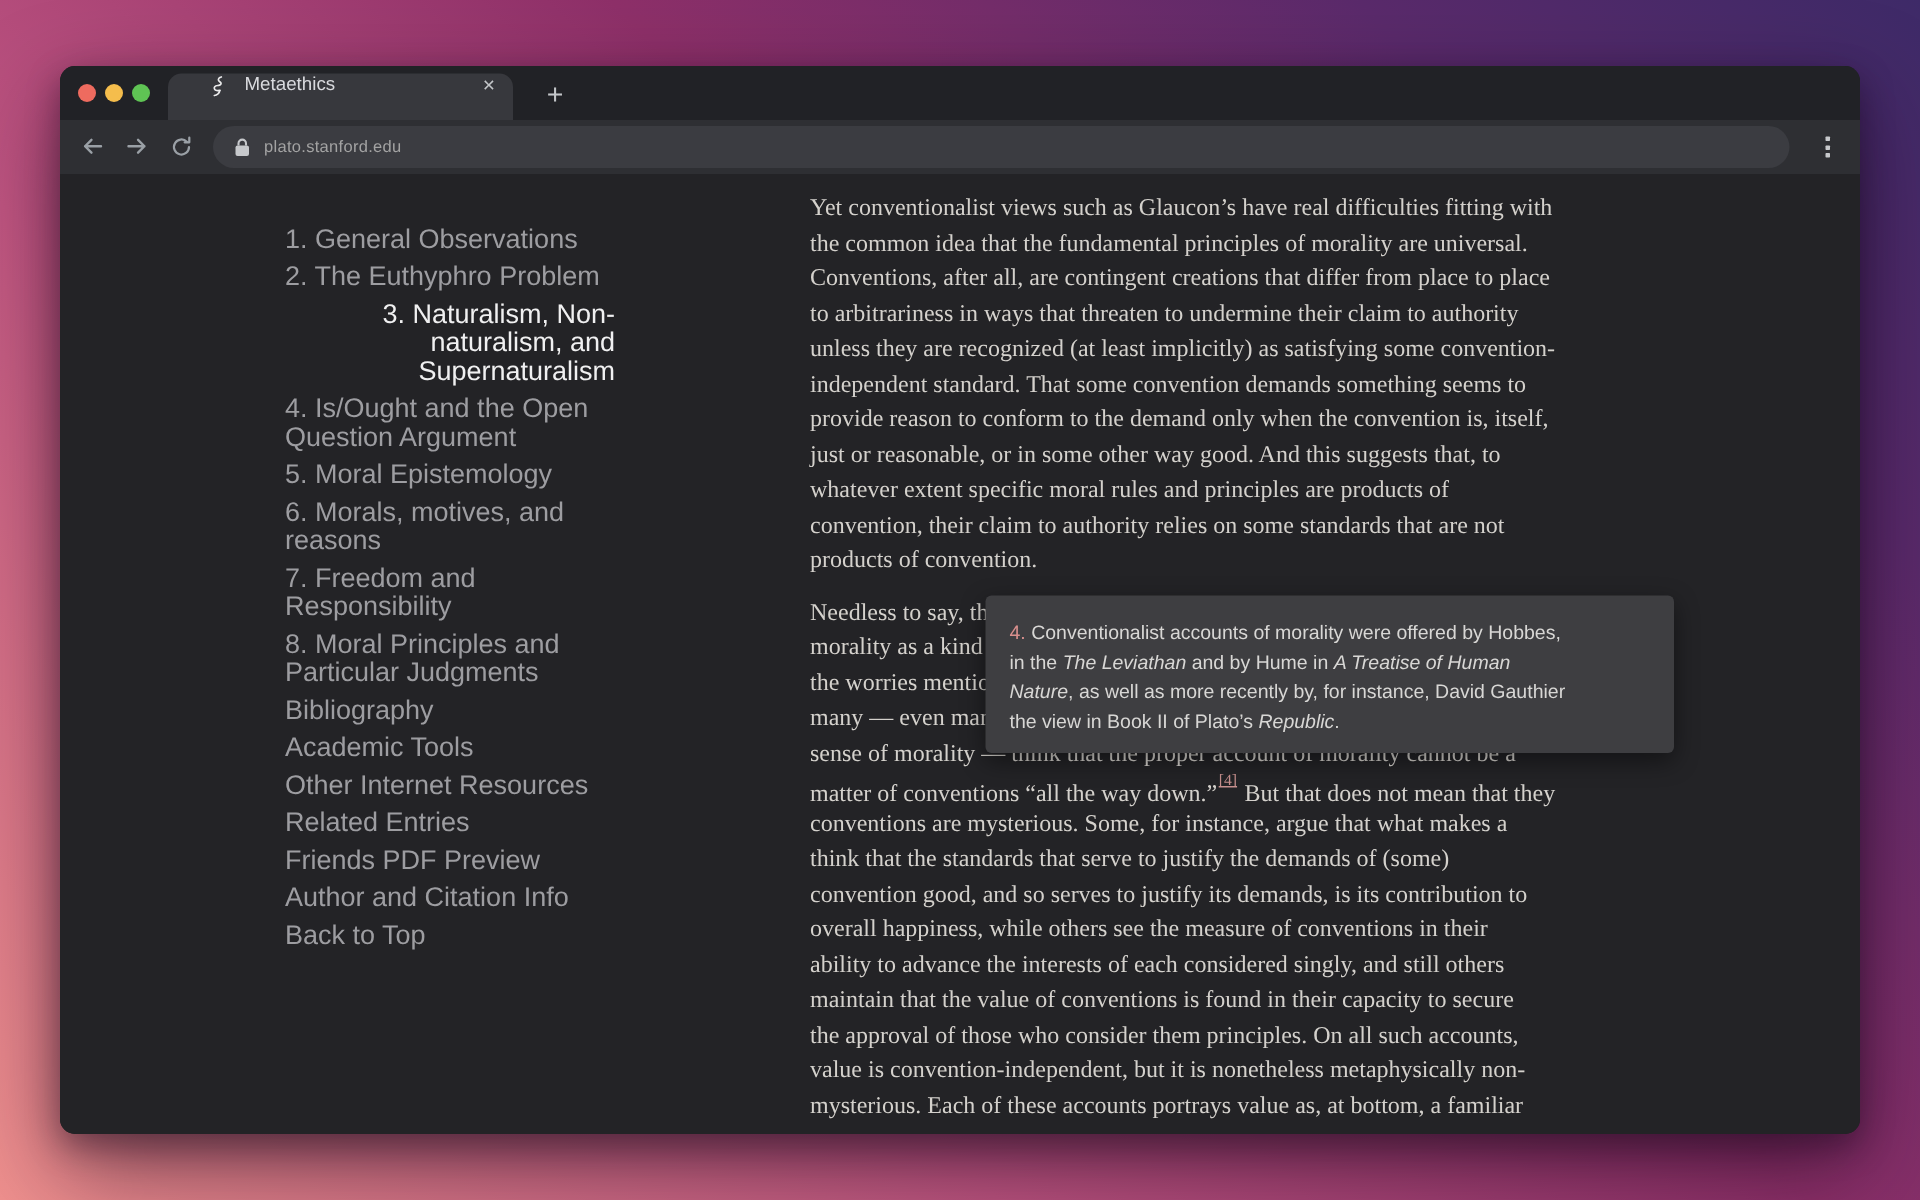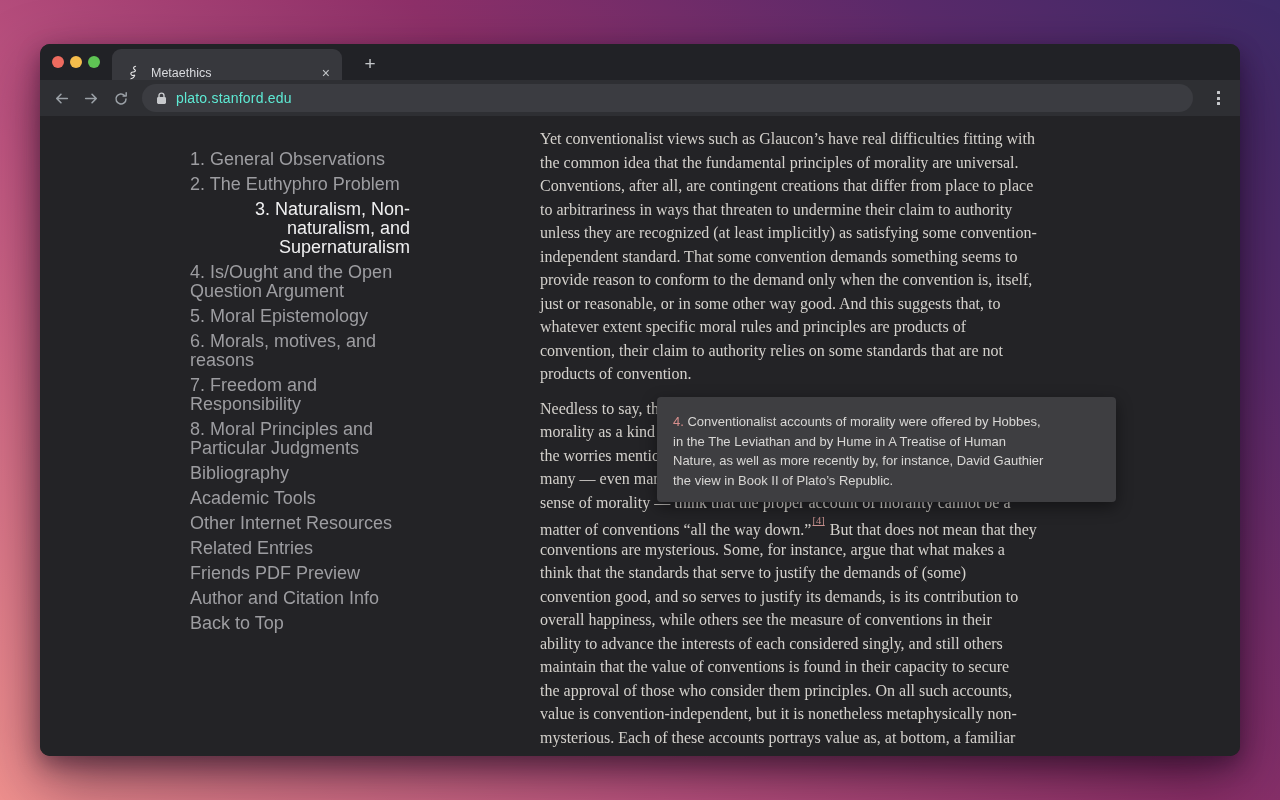--- a/index.html
+++ b/index.html
@@ -15,37 +15,37 @@
     box-shadow:0 24px 60px rgba(20,5,25,.5), 0 8px 22px rgba(20,5,25,.4);
   }
   
   .tabstrip { height:36px; background:#212226; position:relative; }
   .traffic { position:absolute; left:12px; top:12px; display:flex; gap:6px; }
   .tl { width:12px; height:12px; border-radius:50%; display:inline-block; }
   .tl.red{ background:#ee6b5f; } .tl.yellow{ background:#f5bd4c; } .tl.green{ background:#5fc454; }
   .tab {
     position:absolute; left:72px; top:5px; width:230px; height:31px;
     background:#37383d; border-radius:9px 9px 0 0;
-    display:flex; align-items:flex-end; padding:0 10px 0 14px;
+    display:flex; align-items:flex-start; padding:0 10px 0 26px;
   }
   .favicon { width:16px; height:16px; flex:0 0 auto; display:flex; align-items:center; }
   .tab-title { color:#d9dade; font-size:12.5px; margin-left:9px; flex:1; white-space:nowrap; overflow:hidden; }
   .tab-close { color:#c3c6c9; font-size:14px; line-height:14px; cursor:default; padding:0 2px; }
   .newtab { position:absolute; left:318px; top:9px; color:#c3c6c9; font-size:19px; line-height:22px; width:24px; text-align:center; }
   
   .toolbar { height:36px; background:#2e2f33; display:flex; align-items:center; position:relative; }
   .navbtn { color:#9aa0a6; width:30px; text-align:center; font-size:16px; line-height:30px; }
   .navbtn.b1{ margin-left:6px; }
   .navbtn svg { vertical-align:middle; }
   .urlbar {
     margin-left:6px; width:1051px; height:28px; background:#3b3c41; border-radius:14px;
     display:flex; align-items:center; padding:0 14px;
   }
   .lock { display:flex; align-items:center; margin-right:9px; }
-  .url { color:#5eead4; font-size:14px; letter-spacing:.2px; }
+  .url { color:#a3a3a3; font-size:11px; letter-spacing:.2px; }
   .kebab { position:absolute; right:12px; top:8px; width:20px; height:20px; display:flex; flex-direction:column; align-items:center; justify-content:center; gap:2.5px; }
   .kebab i { width:3px; height:3px; background:#c7c9cc; border-radius:0.5px; display:block; }
   
   .content { position:relative; height:640px; background:#232326; overflow:hidden; }
   .sidebar { position:absolute; left:150px; top:34px; width:220px; }
   .toc-item { color:#9d9da1; font-size:18px; line-height:19px; margin-bottom:6px; cursor:default; }
   .toc-item.active { color:#f0f0f1; font-weight:500;text-align:right; }
   .main {
     position:absolute; left:500px; top:11px; width:560px;
     font-family:"Liberation Serif","DejaVu Serif",serif;
@@ -57,21 +57,21 @@
   .fnref span { color:#c8918f; text-decoration:underline; text-underline-offset:1px; cursor:pointer; }
   
   .tooltip {
     position:absolute; left:617px; top:281px; width:459px;
     background:#3e3e41; border-radius:4px; padding:15px 16px 12px 16px;
     box-shadow:0 5px 16px rgba(0,0,0,.45);
     font-family:"Liberation Sans",sans-serif;
   }
   .tline { white-space:nowrap; font-size:13px; line-height:19.5px; color:#d8d7d5; }
   .seg-num { color:#d88f8d; }
-  .seg-i { }
+  .seg-i { font-style:italic; }
 </style>
 </head>
 <body>
 
 <div class="window">
 
   <div class="tabstrip">
     <div class="traffic">
       <span class="tl red"></span>
       <span class="tl yellow"></span>

